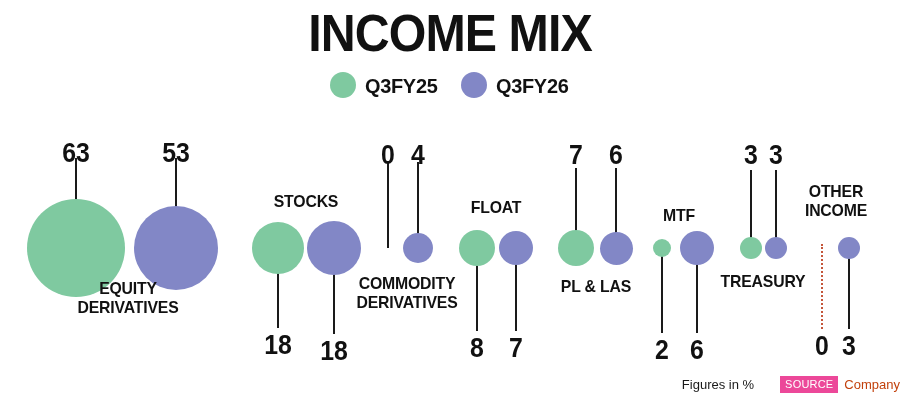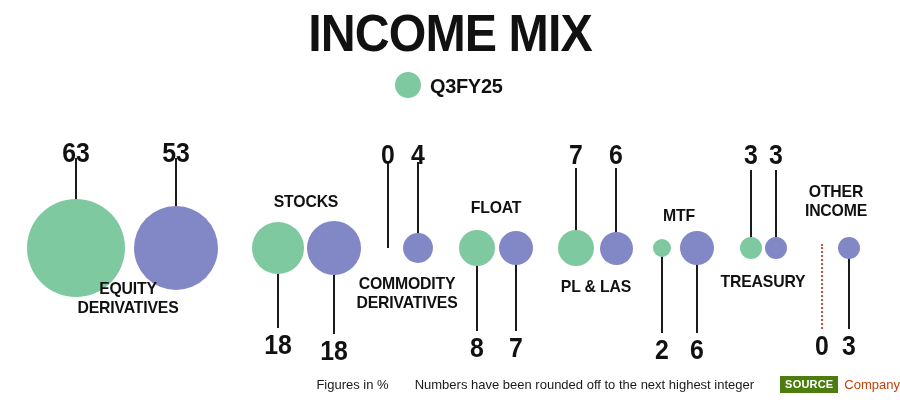--- a/index.html
+++ b/index.html
@@ -111,44 +111,48 @@
   }
   .footer-note {
     white-space: nowrap;
   }
   .source-wrap {
     display: flex;
     align-items: center;
     gap: 6px;
   }
   .source-badge {
-    background: #4d7c0f;
+    background: #ec4899;
     color: #ffffff;
     font-size: 11px;
-    font-weight: bold;
+    font-weight: normal;
     padding: 2px 5px 2px 5px;
     letter-spacing: 0.2px;
     line-height: 13px;
   }
   .source-text {
     font-size: 13px;
     color: #c2410c;
   }
 </style>
 </head>
 <body>
 
 <div id="chart-root">
 
   <div class="title">INCOME MIX</div>
 
   <div class="legend">
     <div class="legend-item">
       <span class="legend-dot" style="background:#7FC9A0"></span>
       <span class="legend-label">Q3FY25</span>
+    </div>
+    <div class="legend-item">
+      <span class="legend-dot" style="background:#8287C6"></span>
+      <span class="legend-label">Q3FY26</span>
     </div>
   </div>
 
   <div id="plot-area">
       <div class="stem" style="left: 75px; top: 158px; height: 90px;"></div>
       <div class="bubble" style="left: 27px; top: 199px; width: 98px; height: 98px; background: rgb(127, 201, 160);"></div>
       <div class="value" style="left: 36px; top: 138px; width: 80px;">63</div>
       <div class="stem" style="left: 175px; top: 158px; height: 90px;"></div>
       <div class="bubble" style="left: 134px; top: 206px; width: 84px; height: 84px; background: rgb(130, 135, 198);"></div>
       <div class="value" style="left: 136px; top: 138px; width: 80px;">53</div>
@@ -216,20 +220,19 @@
       <div class="bubble" style="left: 838px; top: 237px; width: 22px; height: 22px; background: rgb(130, 135, 198);"></div>
       <div class="value" style="left: 809px; top: 331px; width: 80px;">3</div>
       <div class="cat-label" style="left: 726px; top: 182px; width: 220px;">
         <div>OTHER</div>
         <div>INCOME</div>
       </div>
     </div>
 
   <div class="footer">
     <span class="footer-note">Figures in %</span>
-    <span class="footer-note">Numbers have been rounded off to the next highest integer</span>
     <span class="source-wrap">
       <span class="source-badge">SOURCE</span>
       <span class="source-text">Company</span>
     </span>
   </div>
 
 </div>
 
 </body></html>

